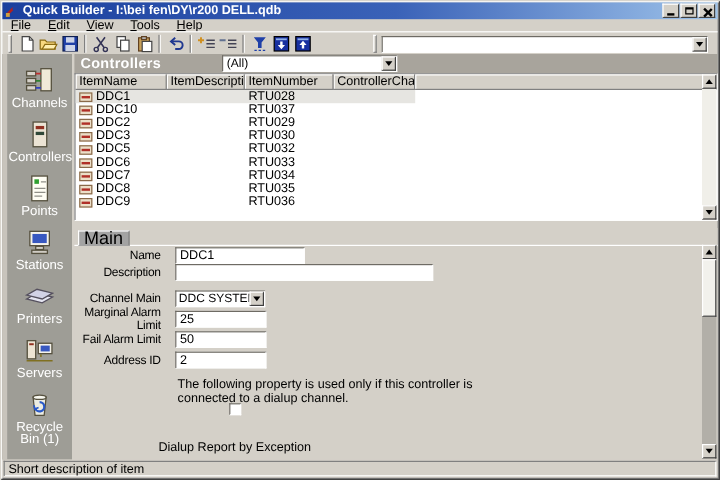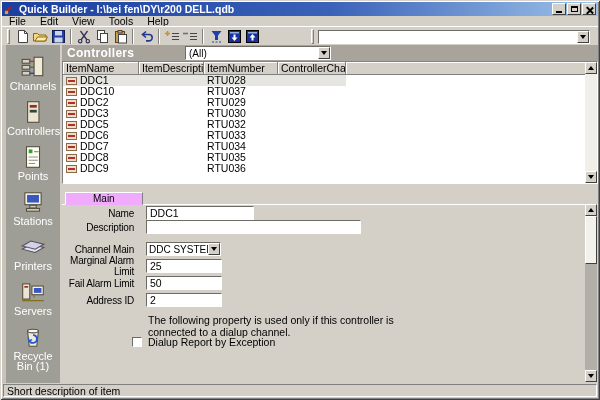--- a/index.html
+++ b/index.html
@@ -78,33 +78,33 @@
   .sb-list { right:0; top:0; bottom:0; }
   .sb-btn { position:absolute; left:0; width:12px; height:12px; background:#d4d0c8;
     border:1px solid; border-color:#fff #404040 #404040 #fff; display:flex; align-items:center; justify-content:center; }
   .sb-btn.up { top:0; } .sb-btn.down { bottom:0; }
   .sb-detail { right:1px; top:14px; bottom:1px; background:#b2afa8; }
   .sb-thumb { position:absolute; left:0; top:12px; width:12px; height:48px; background:#f2f1ec;
     border:1px solid; border-color:#fff #404040 #404040 #fff; }
 
   
   .detail { position:absolute; left:0; top:145px; right:0; bottom:0; background:#d4d0c8; }
-  .tab { position:absolute; left:3px; top:2px; height:13px; padding:0 27px; background:#f0abfc;
-    border:1px solid; border-color:#fff #808080 transparent #fff; font-size:10px; line-height:12px; z-index:2; }
+  .tab { position:absolute; left:3px; top:2px; height:13px; padding:0 4px; background:#a3a3a3;
+    border:1px solid; border-color:#fff #808080 transparent #fff; font-size:15px; line-height:12px; z-index:2; }
   .tab-line { position:absolute; left:0; top:14px; right:0; border-top:1px solid #fff; border-bottom:1px solid #d4d0c8; }
   .frow { position:absolute; left:0; height:14px; display:flex; align-items:center; }
   .frow .flabel { width:84px; text-align:right; font-size:10px; letter-spacing:-.2px; padding-right:12px; flex:0 0 auto; }
   .fin { height:14px; background:#fff; border:1px solid; border-color:#6e6b64 #fff #fff #6e6b64;
     font-family:"Liberation Sans",sans-serif; font-size:10.5px; padding:0 3px; }
   .w-name { width:108px; } .w-desc { width:215px; } .w-small { width:76px; }
   .fcombo { width:75px; height:14px; background:#fff; border:1px solid; border-color:#6e6b64 #fff #fff #6e6b64; display:flex; }
   .fcombo .combo-text { flex:1; padding:1px 2px; font-size:10px; white-space:nowrap; overflow:hidden; }
   .f1{top:16px;} .f2{top:30px;} .f3{top:52px;} .f4{top:69px;} .f5{top:86px;} .f6{top:103px;}
   .note { position:absolute; left:86px; top:125px; width:282px; font-size:10.5px; line-height:11.5px; }
-  .chkrow { position:absolute; left:70px; top:146px; display:flex; align-items:center; gap:6px; }
+  .chkrow { position:absolute; left:70px; top:146px; display:flex; align-items:center; gap:21px;flex-direction:column; }
   .chkbox { width:10px; height:10px; background:#fff; border:1px solid; border-color:#6e6b64 #fff #fff #6e6b64; }
   .chklabel { font-size:10.5px; }
 
   
   .statusbar { position:absolute; left:2px; right:2px; bottom:2px; height:15px; background:#d4d0c8; padding:1px; }
   .status-panel { height:100%; border:1px solid; border-color:#808080 #fff #fff #808080;
     display:flex; align-items:center; padding:0 3px; font-size:10.5px; }
 
   svg { display:block; }
 </style>

